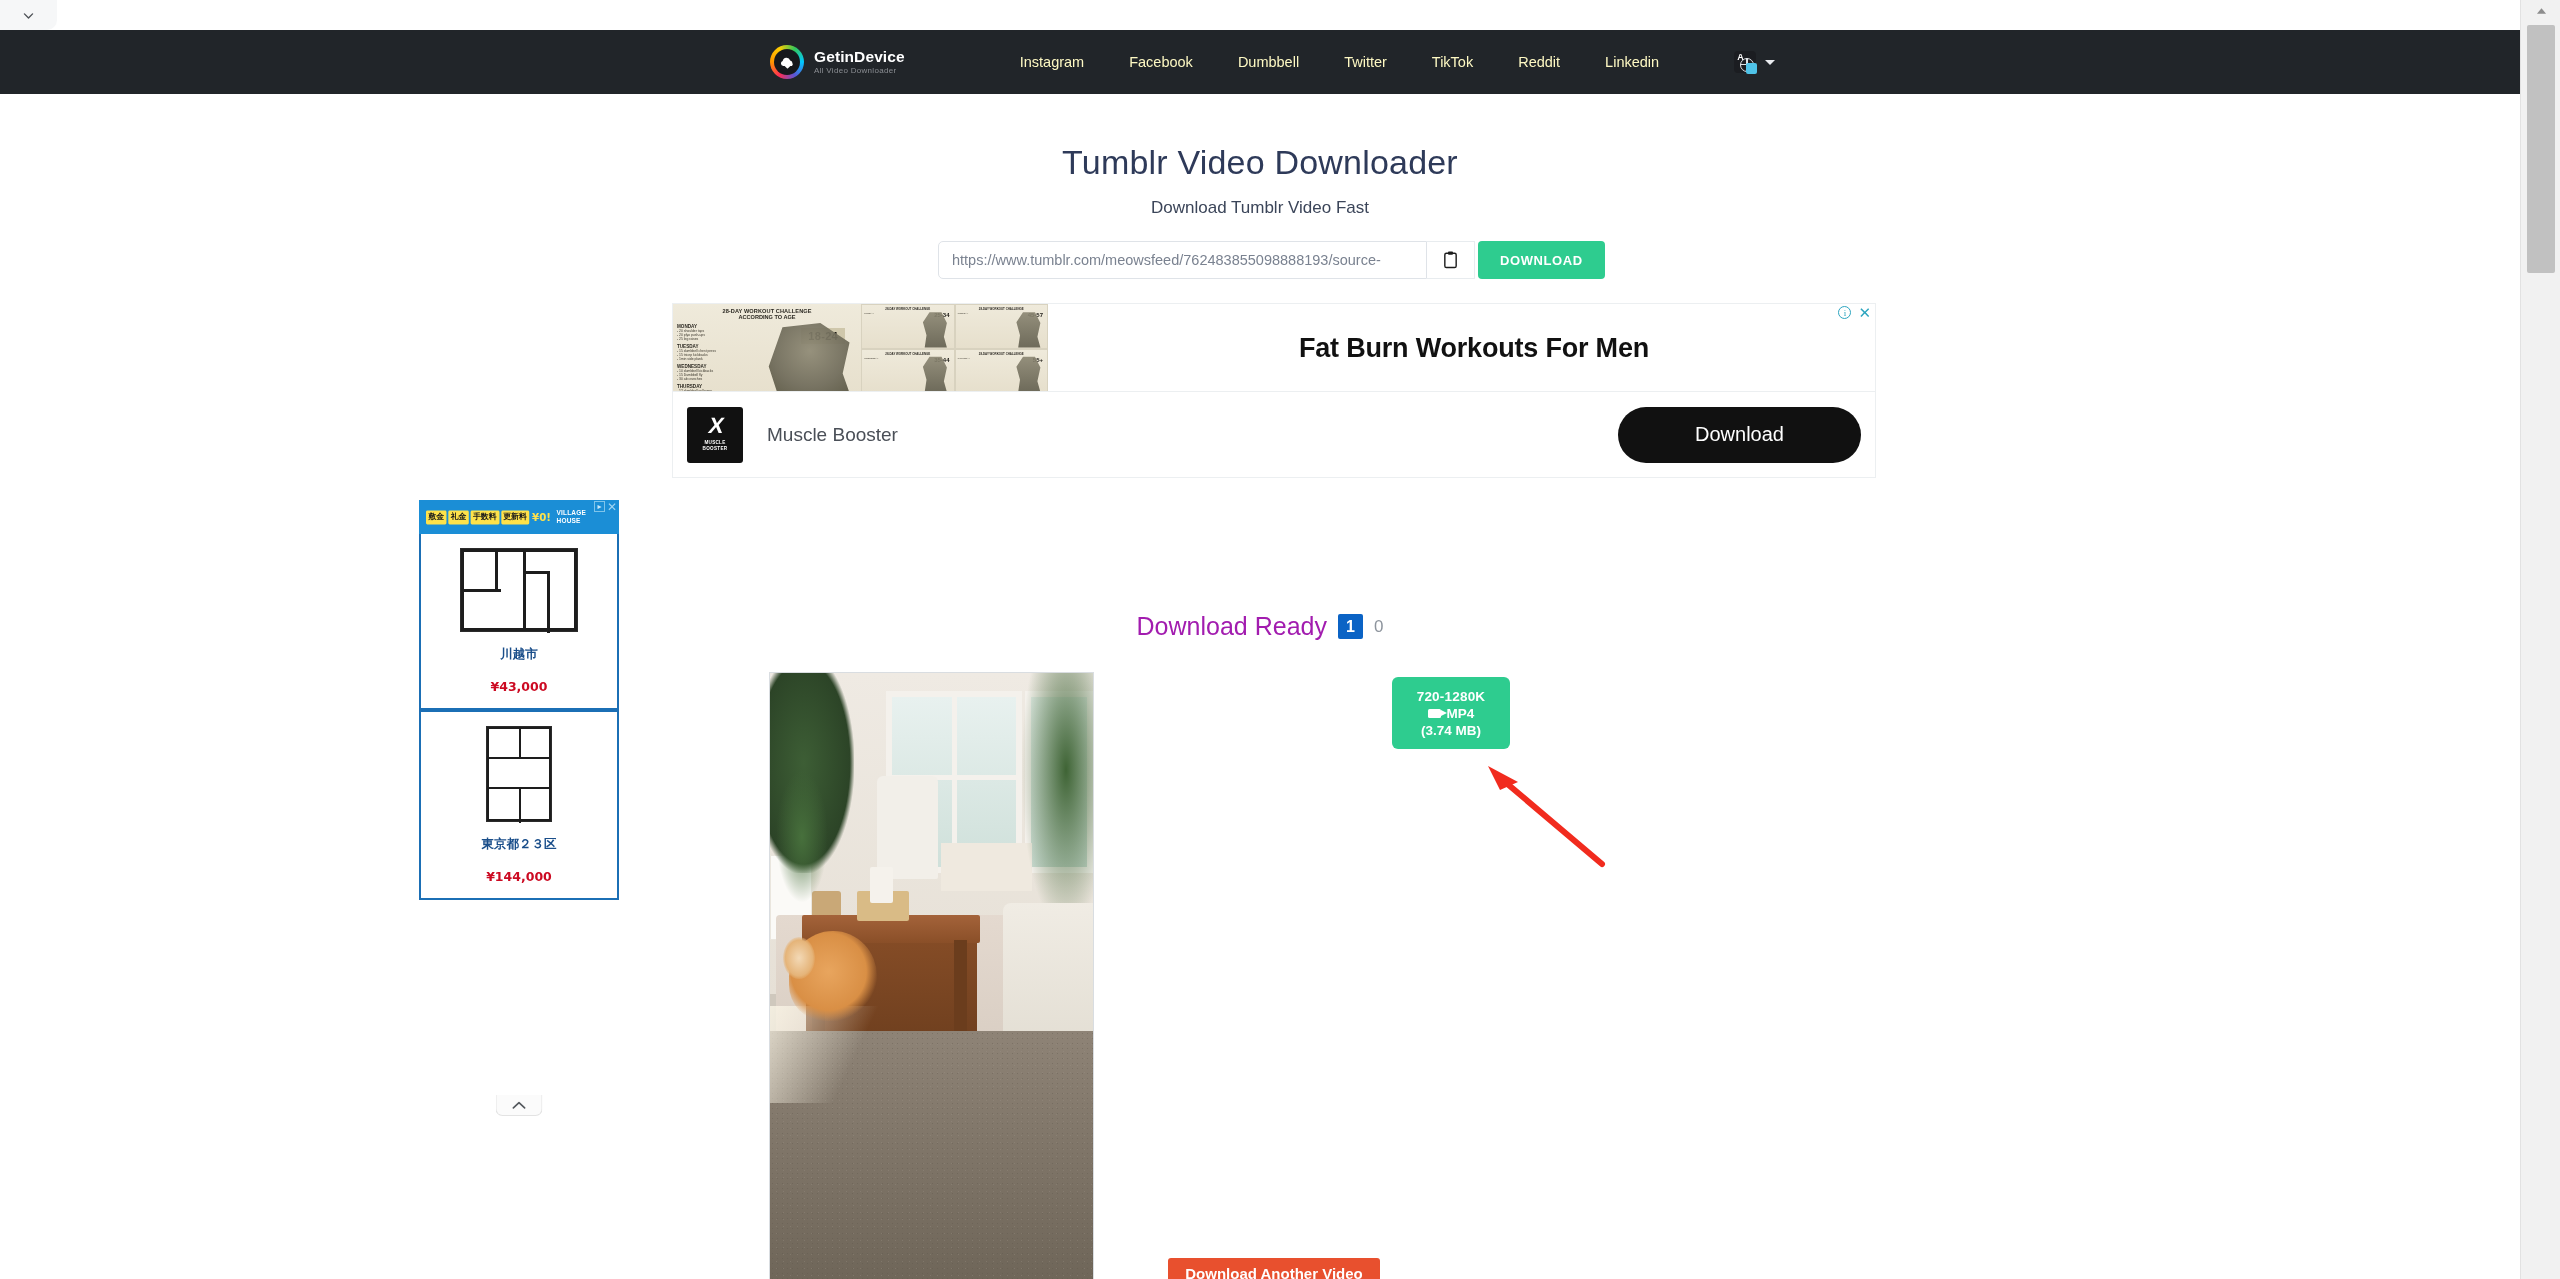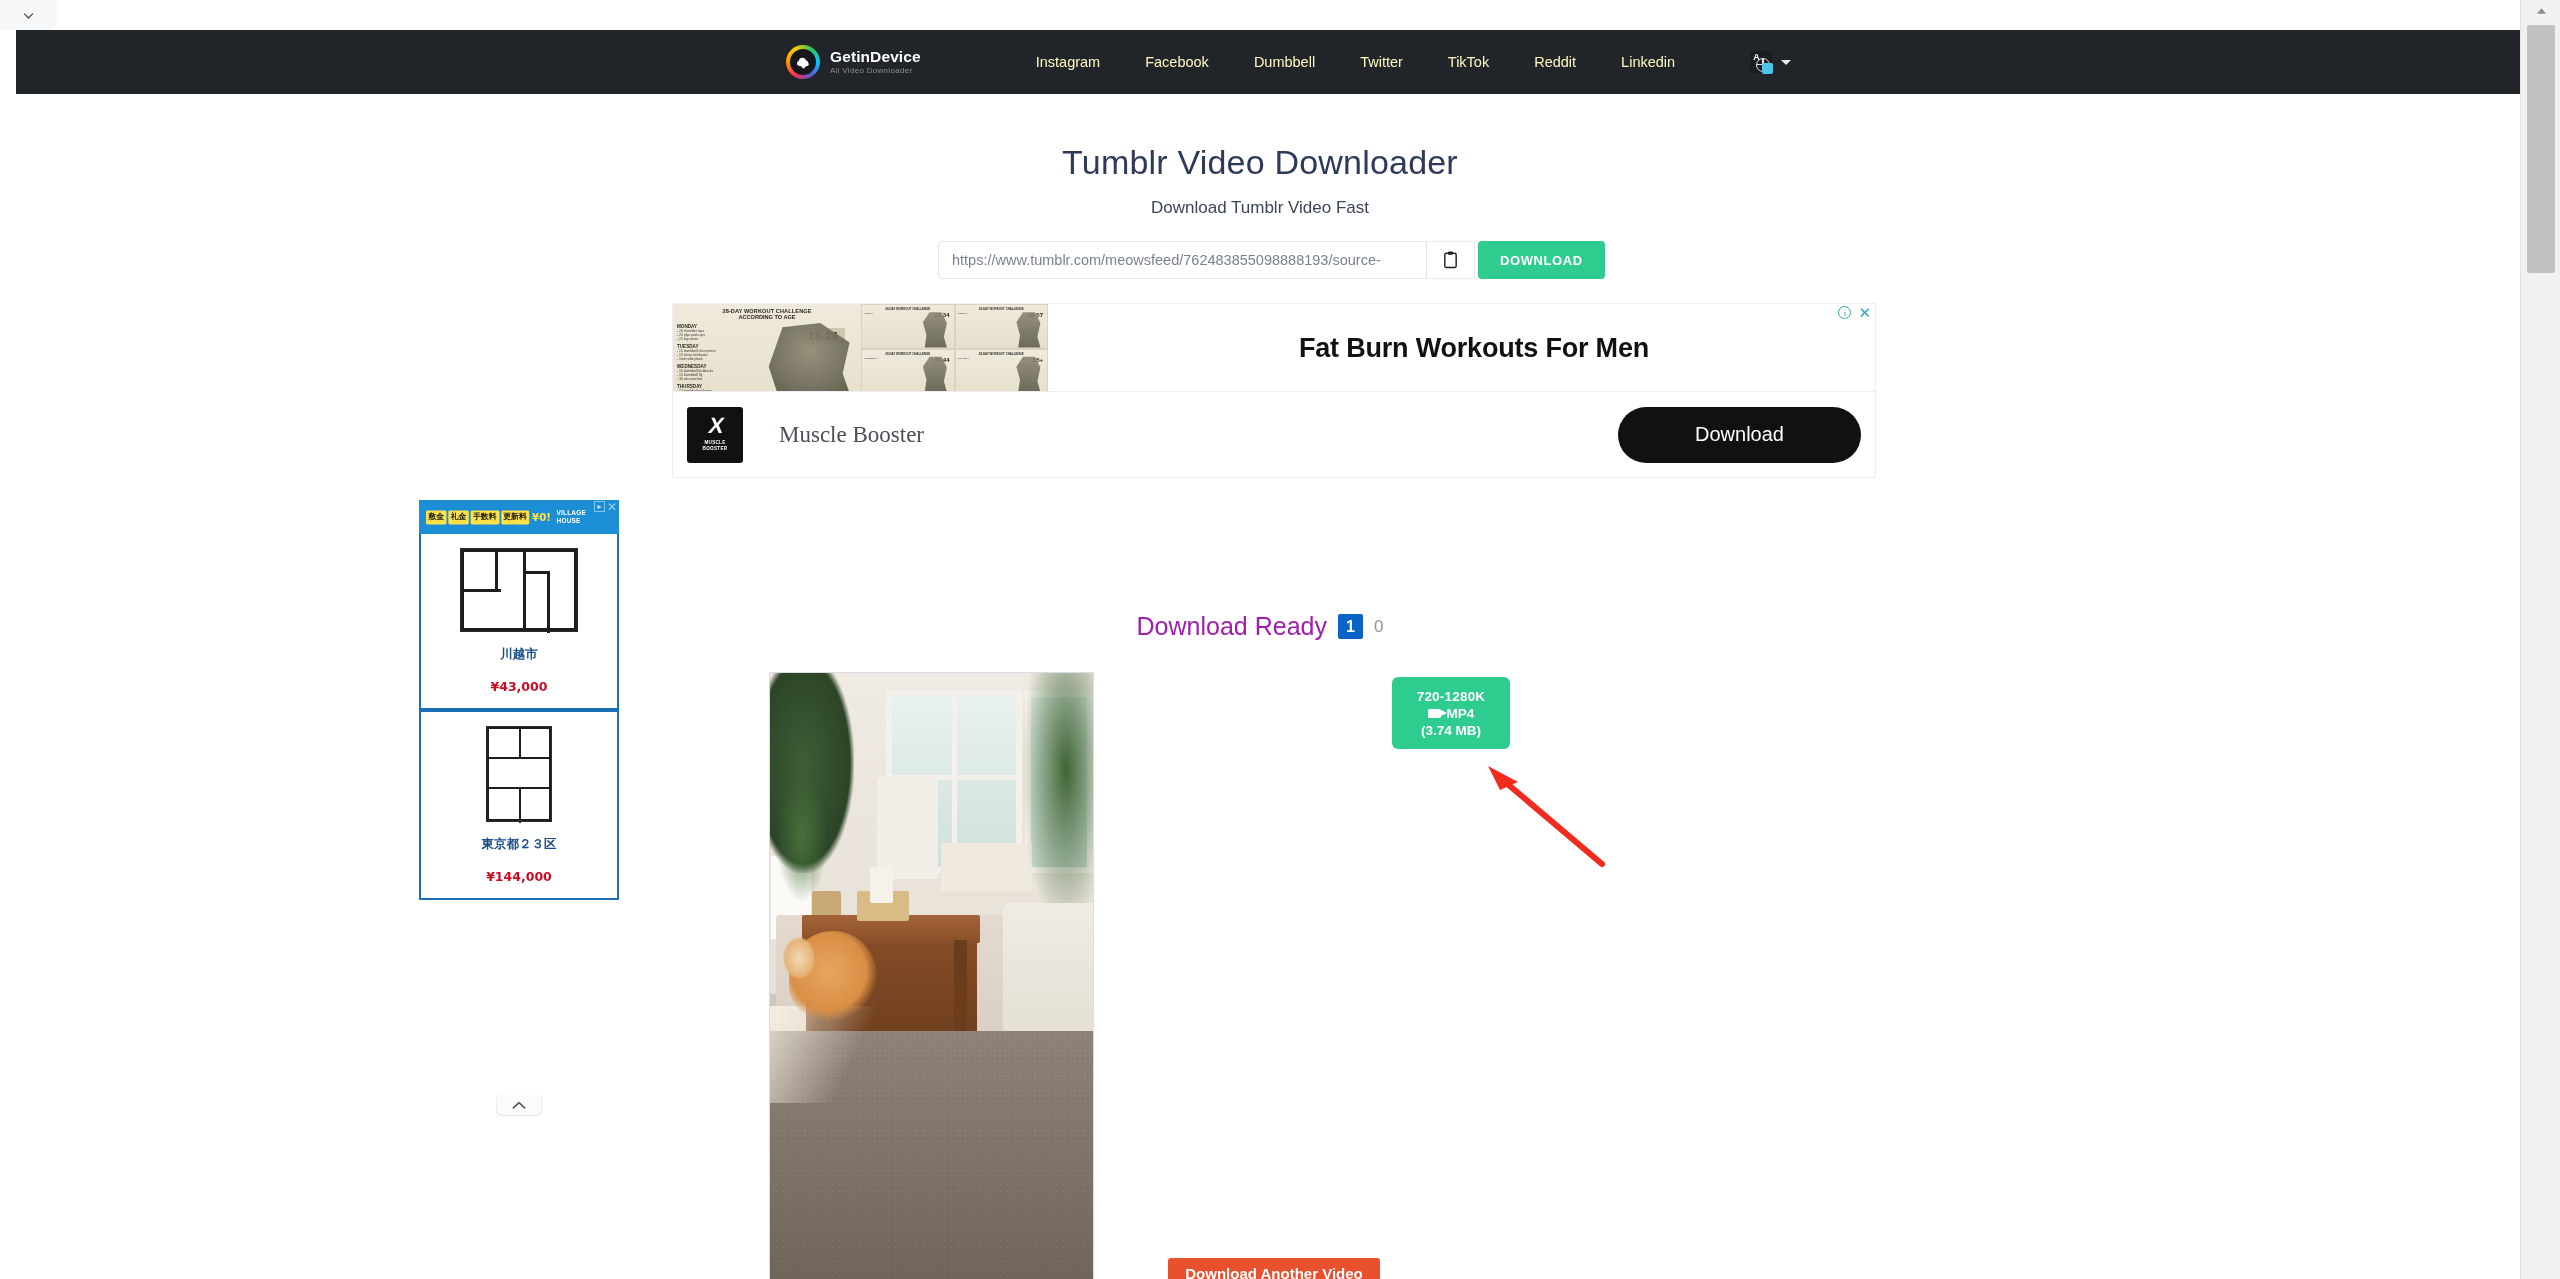--- a/index.html
+++ b/index.html
@@ -19,21 +19,21 @@
   .chrome-tab {
     position:absolute; left:0; top:0; width:57px; height:30px;
     background:#f6f7f8; border-bottom-right-radius:10px;
     display:flex; align-items:center; justify-content:center;
     cursor:pointer;
   }
   .chev-down { width:13px; height:13px; }
 
   
   .site-header {
-    position:absolute; left:16px; top:30px; width:2520px; height:64px;
+    position:absolute; left:0; top:30px; width:2520px; height:64px;
     background:#212529;
     display:flex; align-items:center;
   }
   .brand { display:flex; align-items:center; margin-left:770px; }
   .brand-logo {
     width:34px; height:34px; border-radius:50%;
     background: conic-gradient(from 210deg,#ff2d55,#ff9500,#ffcc00,#34c759,#00c7ff,#5856d6,#ff2d55);
     display:flex; align-items:center; justify-content:center;
     position:relative;
   }
@@ -155,21 +155,21 @@
     background:#fff; border:1px solid #eceff1; border-top:none;
     display:flex; align-items:center; padding:0 14px;
   }
   .app-icon {
     width:56px; height:56px; background:#111; border-radius:3px;
     display:flex; flex-direction:column; align-items:center; justify-content:center;
     color:#fff; flex:none;
   }
   .app-icon .mark { font-size:22px; font-weight:bold; line-height:.8; letter-spacing:-2px; transform:skewX(-12deg); }
   .app-icon .nm { font-size:4.6px; font-weight:bold; letter-spacing:.3px; margin-top:5px; text-align:center; line-height:1.35;}
-  .app-name { font-size:23px; color:#4a4f57; margin-left:36px; flex:1;font-family:Liberation Serif, serif; }
+  .app-name { font-size:19px; color:#4a4f57; margin-left:24px; flex:1; }
   .app-cta {
     background:#111; color:#fff; border:none; border-radius:34px;
     height:56px; width:243px; font-size:20px; cursor:pointer;
     font-family:"Liberation Sans", sans-serif;
   }
 
   
   .ready-row {
     position:absolute; left:0; top:612px; width:2520px;
     display:flex; align-items:center; justify-content:center; gap:11px;

